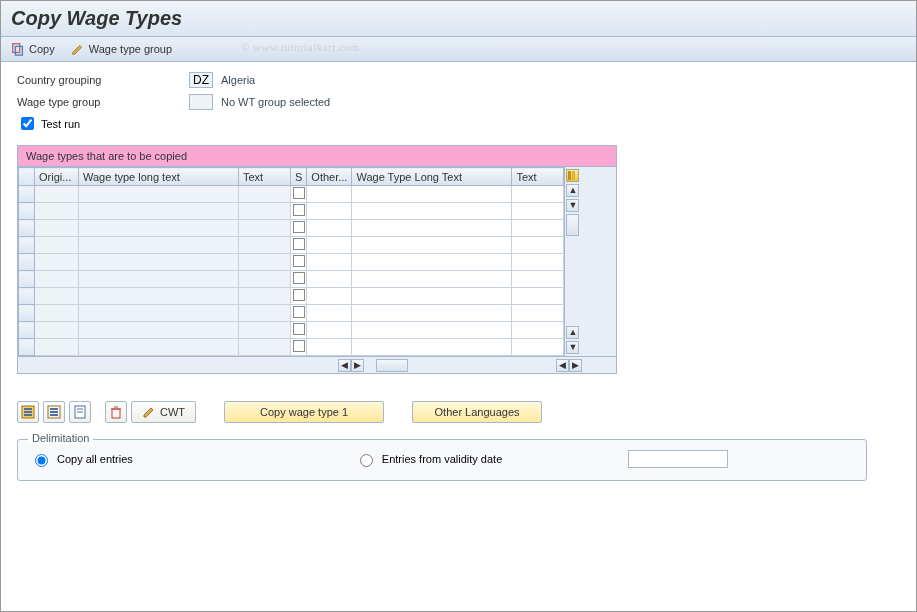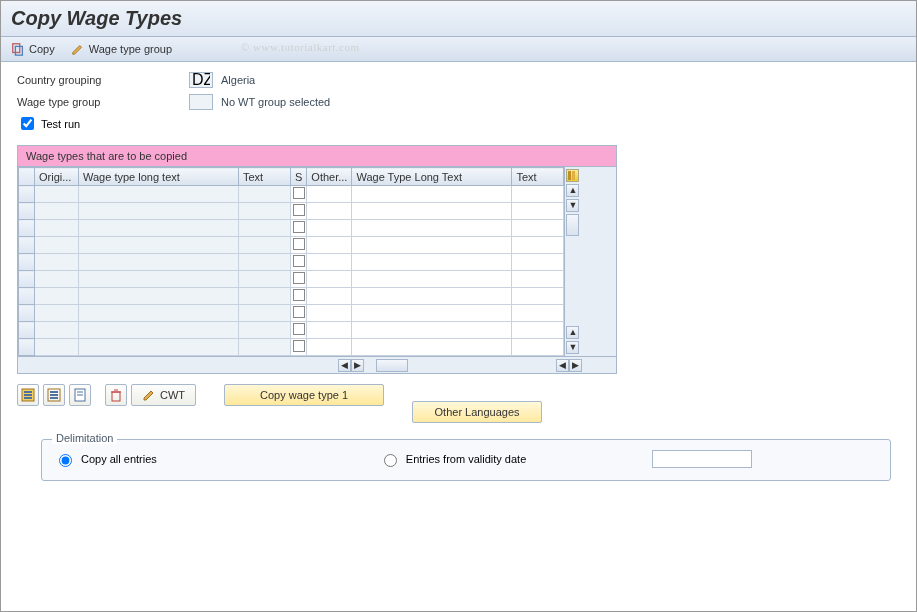--- a/index.html
+++ b/index.html
@@ -59,21 +59,21 @@
   .form-label {
     width: 172px;
     color: #333;
   }
   .form-input {
     width: 24px;
     height: 16px;
     border: 1px solid #a8b8cc;
     background: #eef3f8;
     text-align: center;
-    font-size: 16px;
+    font-size: 12px;
     padding: 0 2px;
   }
   .form-input.blank { width: 24px; background:#eef3f8; }
   .form-text {
     margin-left: 8px;
     color: #3a4a5a;
   }
   .checkbox-row {
     display: flex;
     align-items: center;
@@ -165,41 +165,40 @@
   .hscroll {
     display:flex;align-items:center;gap:0;height:15px;
   }
   .hscroll .thumb {
     height:13px;width:32px;background:linear-gradient(to bottom,#f4f7fb,#d9e2ee);border:1px solid #a8b8cc;
   }
   .hscroll .track { width:12px; }
 
   
   .btn-row {
-    display:flex;align-items:flex-start;gap:4px;margin-top:10px;
+    display:flex;align-items:flex-end;gap:4px;margin-top:10px;
   }
   .icon-btn {
     width:22px;height:22px;border:1px solid #a8b8cc;background:linear-gradient(to bottom,#fdfdfc,#eef0e8);cursor:pointer;display:flex;align-items:center;justify-content:center;font-size:11px;border-radius:2px;
   }
   .pill-btn {
     height:22px;border:1px solid #a8b8cc;background:linear-gradient(to bottom,#fff7d6,#ffe89a);cursor:pointer;padding:0 10px;display:flex;align-items:center;gap:4px;border-radius:2px;color:#333;
   }
   .pill-btn.light { background:linear-gradient(to bottom,#fff8da,#ffeaa0);margin-top:17px; }
   .pill-btn.gray { background:linear-gradient(to bottom,#fdfdfc,#eef0e8); }
 
   
   .groupbox {
     margin-top:16px;
     border:1px solid #a8b8cc;
     border-radius:3px;
     width:850px;
     position:relative;
     padding:10px 12px 12px 12px;
     background:#f7f9fc;
-    margin-left:24px;
   }
   .groupbox-title {
     position:absolute;
     top:-8px;left:10px;
     background:#fff;
     padding:0 4px;
     color:#4a5a6a;
     font-size:11px;
   }
   .radio-row {

